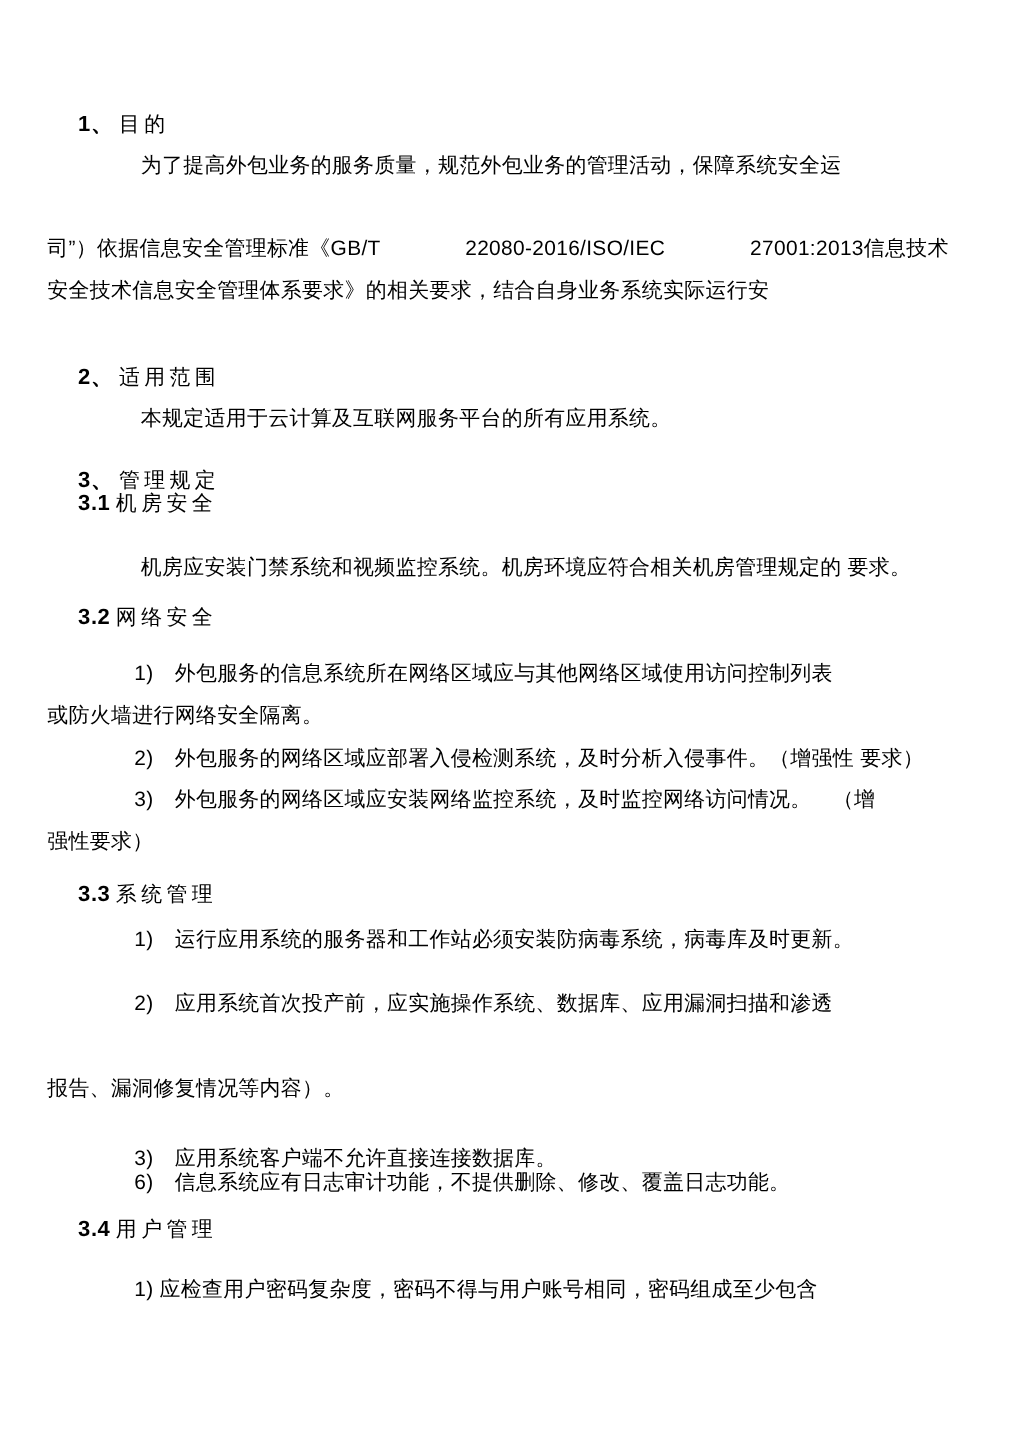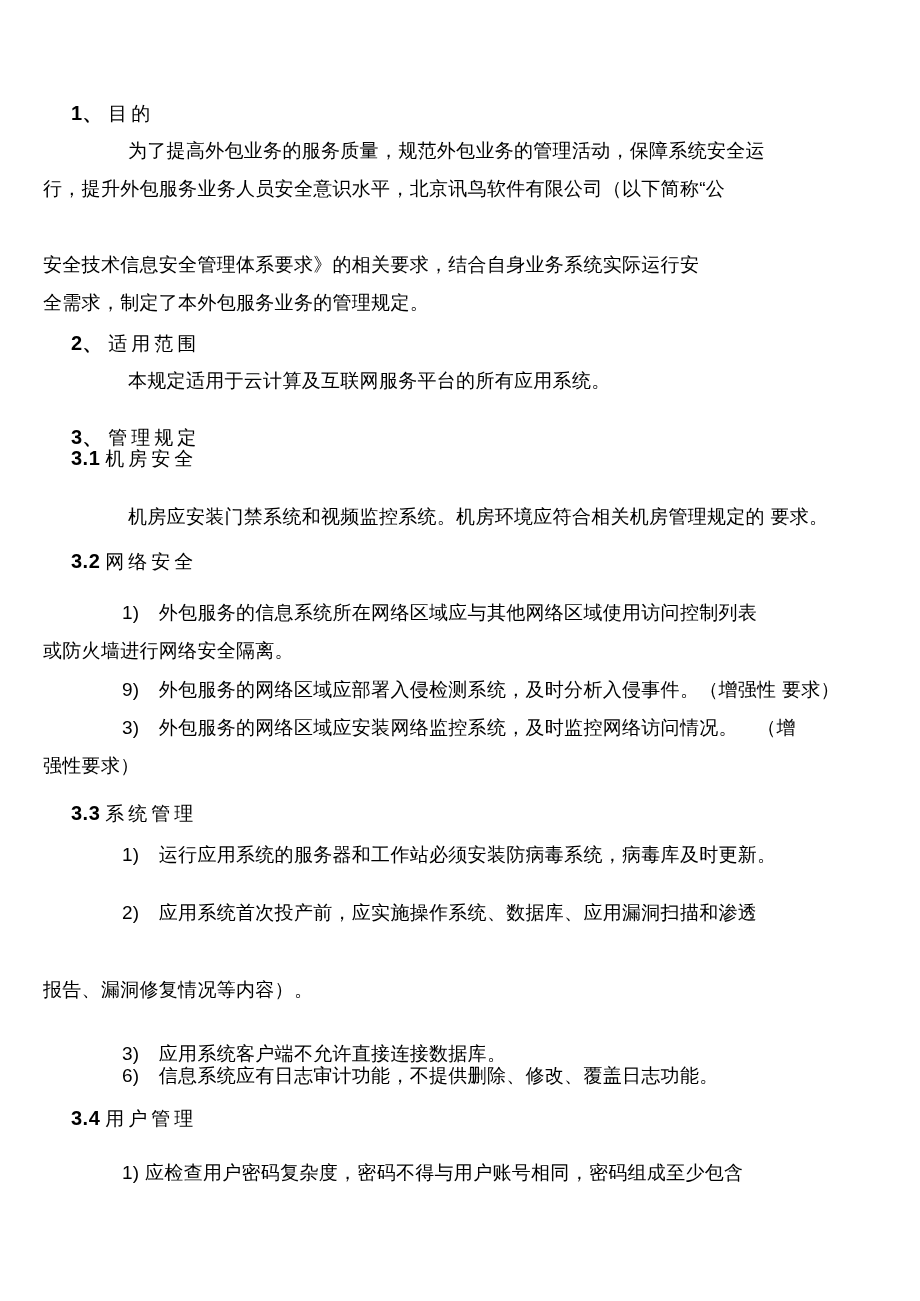--- a/index.html
+++ b/index.html
@@ -36,32 +36,31 @@
     letter-spacing: 4px;
     font-size: 19px;
   }
 </style>
 </head>
 <body>
 
 <div class="page">
     <div class="doc-line" style="top: 103px; left: 71px;"><span class="h-num">1、</span><span class="h-label">目的</span></div>
     <div class="doc-line" style="top: 141px; left: 128px;">为了提高外包业务的服务质量，规范外包业务的管理活动，保障系统安全运</div>
-    <div class="doc-line" style="top: 179px; left: 43px;">行，提升外包服务业务人员安全意识水平，北京讯鸟软件有限公司（以下简称“公</div>
+    <div class="doc-line" style="top: 217px; left: 43px;">司”）依据信息安全管理标准《GB/T　　　　22080-2016/ISO/IEC　　　　27001:2013信息技术</div>
     <div class="doc-line" style="top: 255px; left: 43px;">安全技术信息安全管理体系要求》的相关要求，结合自身业务系统实际运行安</div>
-    <div class="doc-line" style="top: 293px; left: 43px;">全需求，制定了本外包服务业务的管理规定。</div>
     <div class="doc-line" style="top: 333px; left: 71px; text-align: right;"><span class="h-num">2、</span><span class="h-label">适用范围</span></div>
     <div class="doc-line" style="top: 371px; left: 128px;">本规定适用于云计算及互联网服务平台的所有应用系统。</div>
     <div class="doc-line" style="top: 427px; left: 71px;"><span class="h-num">3、</span><span class="h-label">管理规定</span></div>
     <div class="doc-line" style="top: 448px; left: 71px;"><span class="h-num">3.1</span><span class="h-label">机房安全</span></div>
     <div class="doc-line" style="top: 507px; left: 128px;">机房应安装门禁系统和视频监控系统。机房环境应符合相关机房管理规定的 要求。</div>
     <div class="doc-line" style="top: 551px; left: 71px;"><span class="h-num">3.2</span><span class="h-label">网络安全</span></div>
     <div class="doc-line" style="top: 603px; left: 122px;">1)　外包服务的信息系统所在网络区域应与其他网络区域使用访问控制列表</div>
     <div class="doc-line" style="top: 641px; left: 43px;">或防火墙进行网络安全隔离。</div>
-    <div class="doc-line" style="top: 680px; left: 122px;">9)　外包服务的网络区域应部署入侵检测系统，及时分析入侵事件。（增强性 要求）</div>
+    <div class="doc-line" style="top: 680px; left: 122px;">2)　外包服务的网络区域应部署入侵检测系统，及时分析入侵事件。（增强性 要求）</div>
     <div class="doc-line" style="top: 718px; left: 122px;">3)　外包服务的网络区域应安装网络监控系统，及时监控网络访问情况。　（增</div>
     <div class="doc-line" style="top: 756px; left: 43px;">强性要求）</div>
     <div class="doc-line" style="top: 803px; left: 71px;"><span class="h-num">3.3</span><span class="h-label">系统管理</span></div>
     <div class="doc-line" style="top: 845px; left: 122px;">1)　运行应用系统的服务器和工作站必须安装防病毒系统，病毒库及时更新。</div>
     <div class="doc-line" style="top: 903px; left: 122px;">2)　应用系统首次投产前，应实施操作系统、数据库、应用漏洞扫描和渗透</div>
     <div class="doc-line" style="top: 980px; left: 43px;">报告、漏洞修复情况等内容）。</div>
     <div class="doc-line" style="top: 1044px; left: 122px;">3)　应用系统客户端不允许直接连接数据库。</div>
     <div class="doc-line" style="top: 1066px; left: 122px;">6)　信息系统应有日志审计功能，不提供删除、修改、覆盖日志功能。</div>
     <div class="doc-line" style="top: 1108px; left: 71px;"><span class="h-num">3.4</span><span class="h-label">用户管理</span></div>
     <div class="doc-line" style="top: 1163px; left: 122px;">1) 应检查用户密码复杂度，密码不得与用户账号相同，密码组成至少包含</div>

